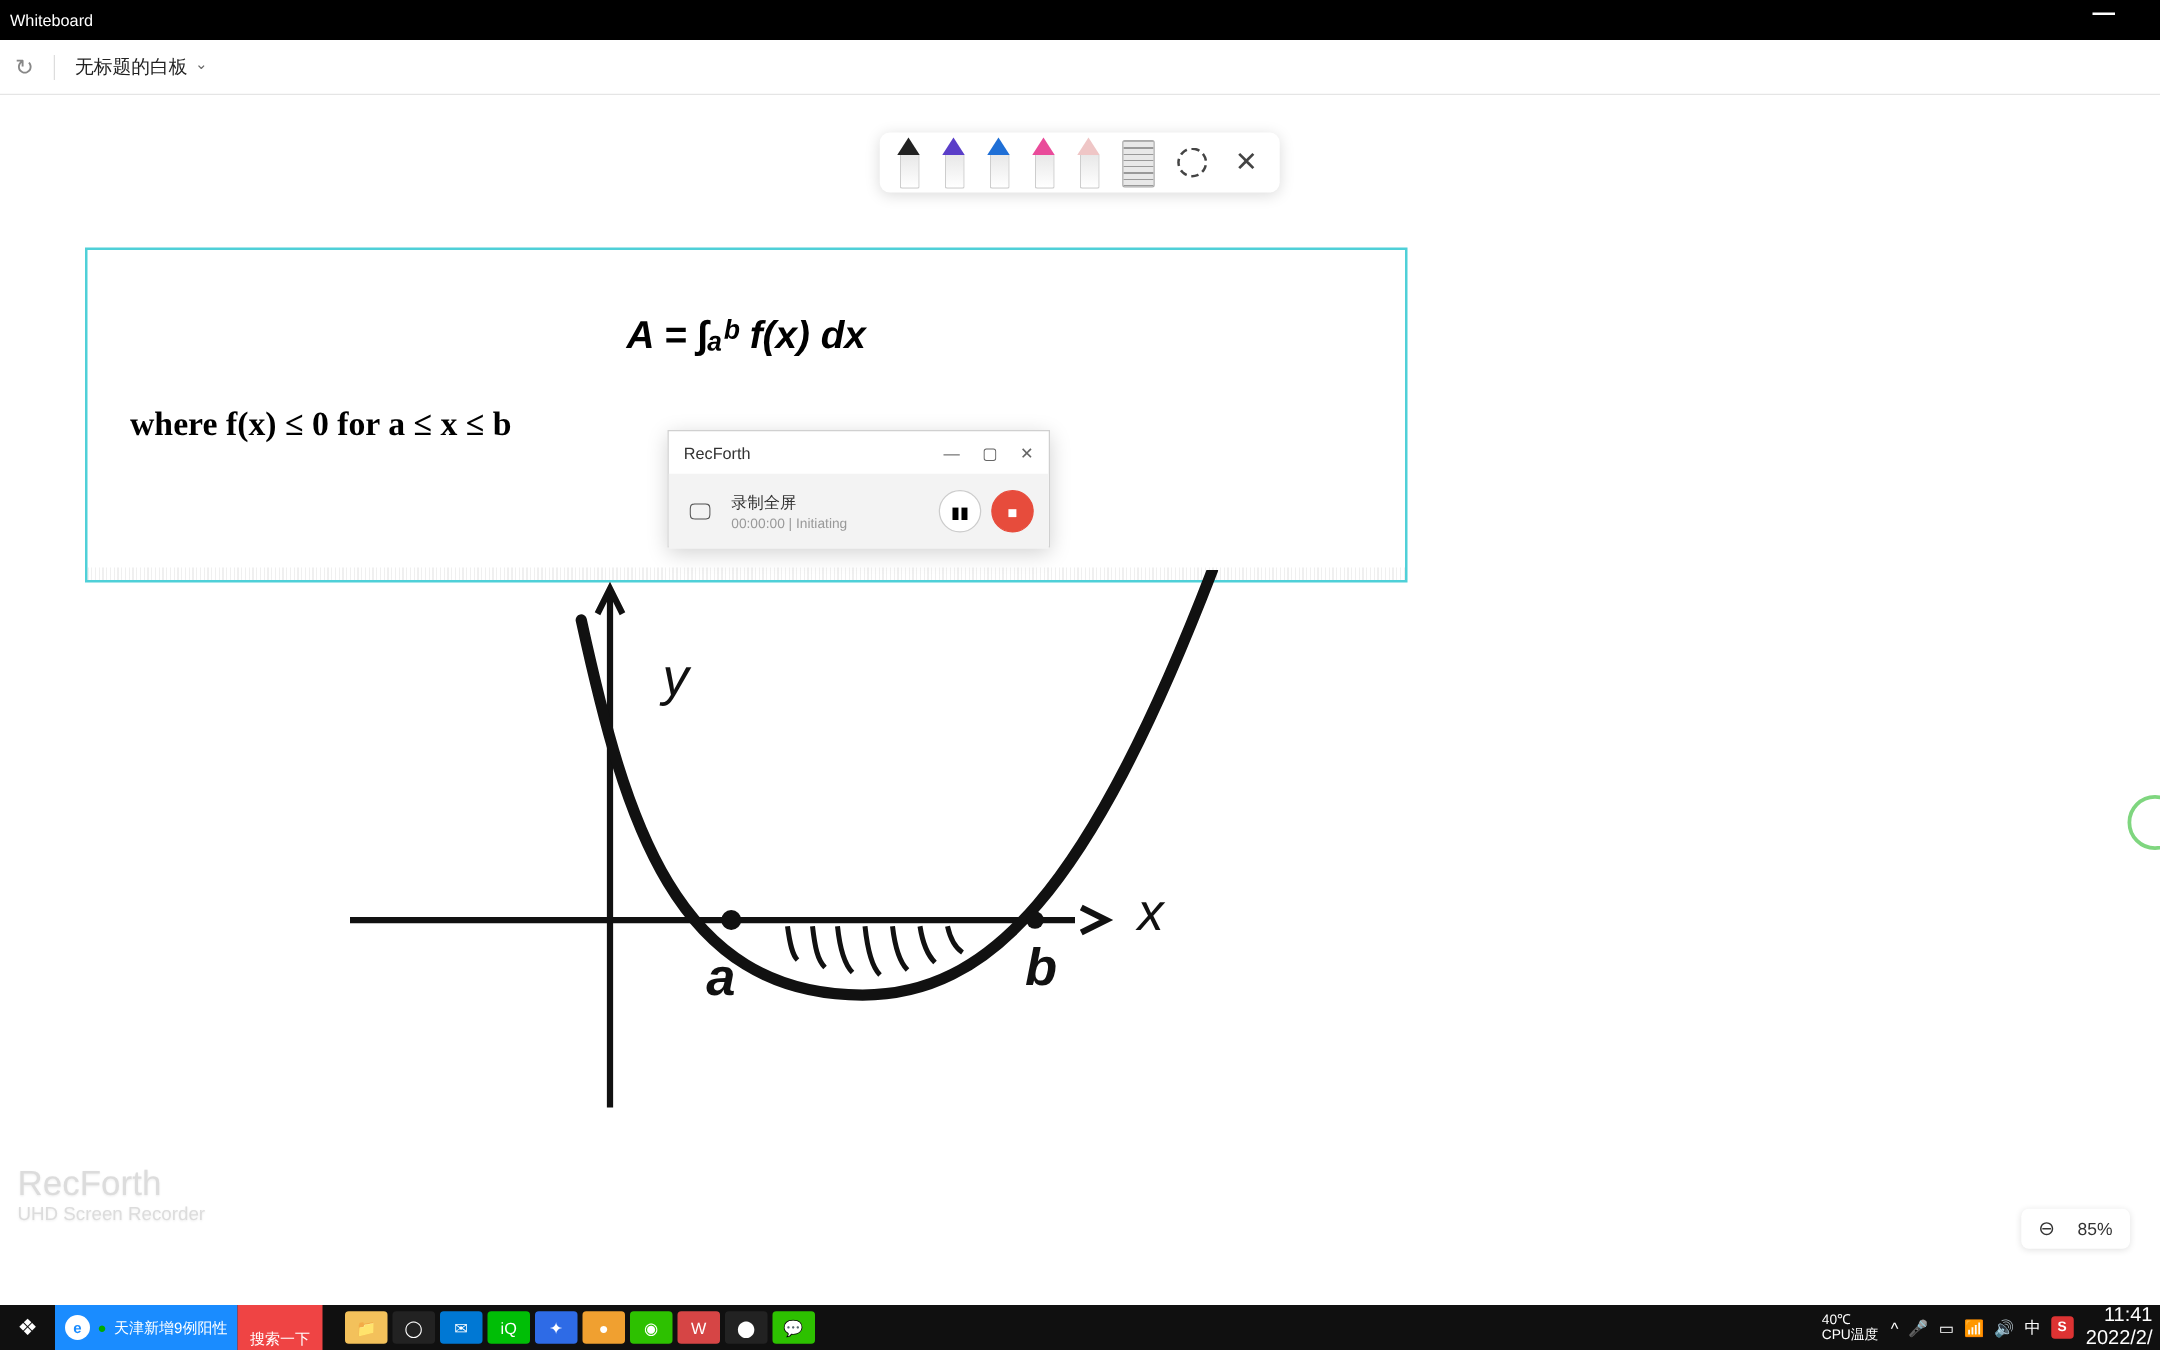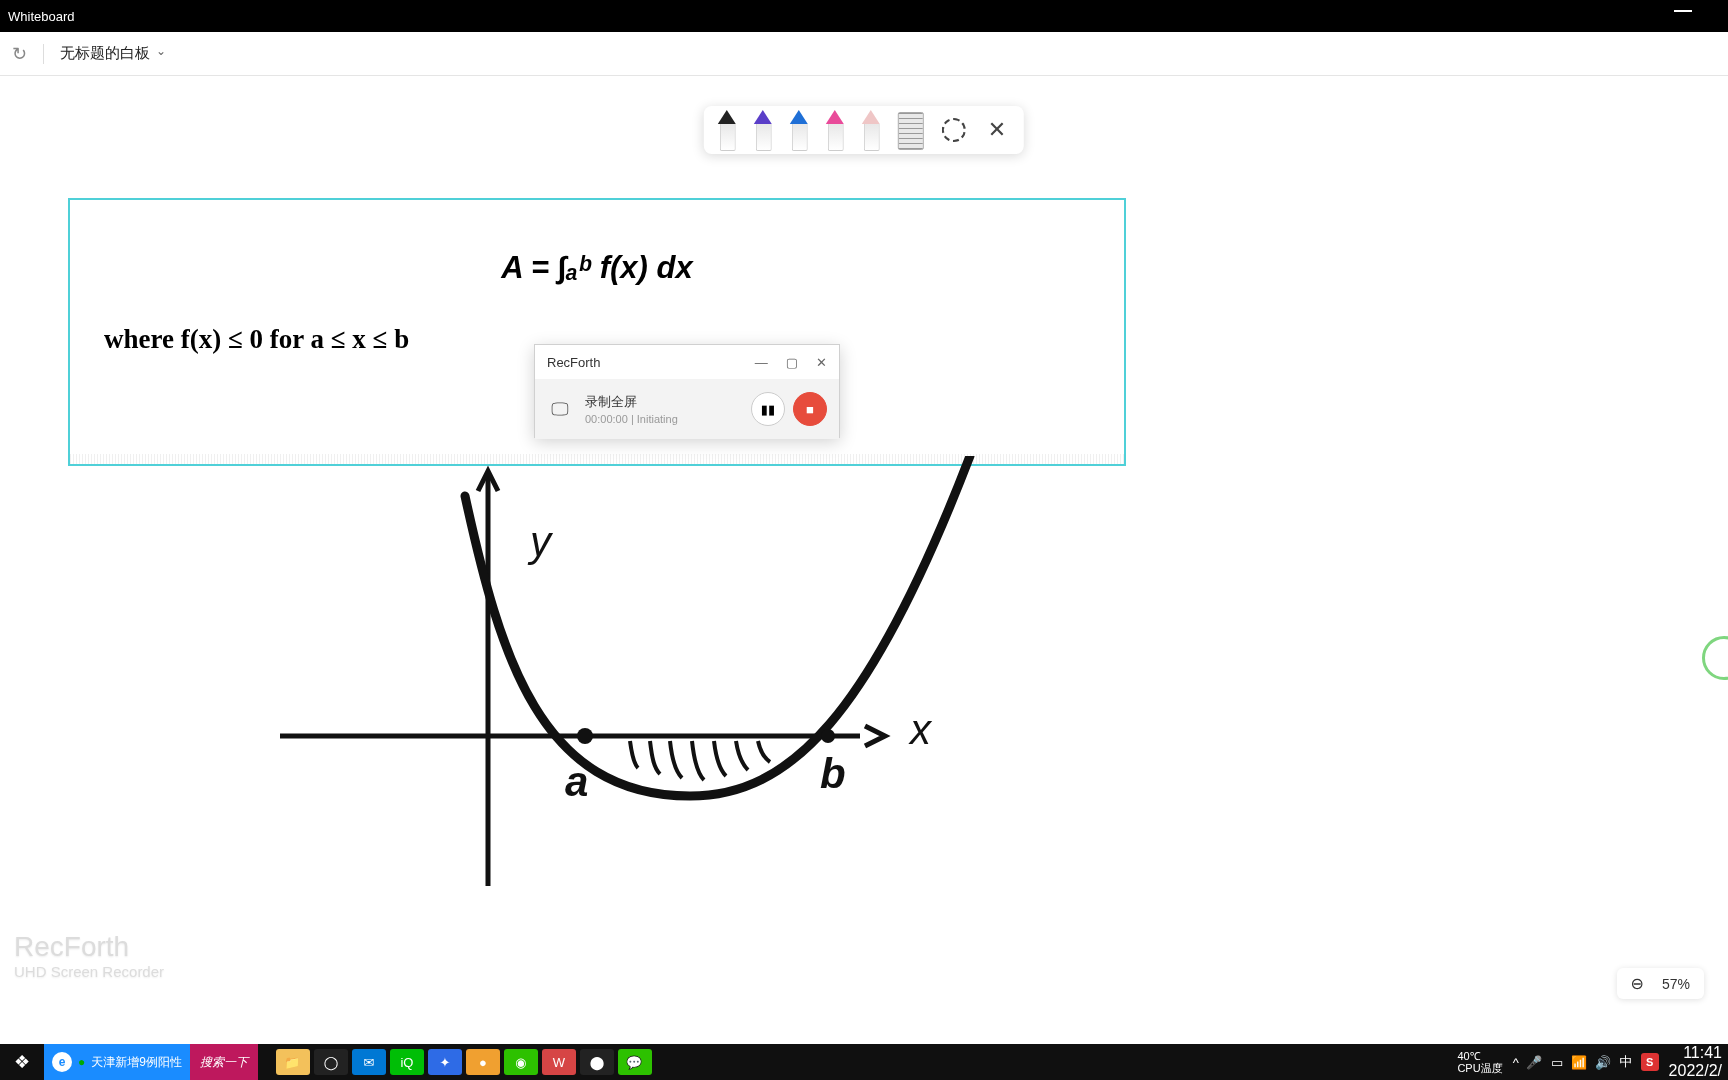--- a/index.html
+++ b/index.html
@@ -63,21 +63,21 @@
 .zoom .mag { font-size:16px; }
 
 
 .green-badge { position:absolute; right:-18px; top:560px; width:44px; height:44px; border-radius:50%; border:3px solid #7fd67f; background:#fff; }
 
 
 .taskbar { position:absolute; bottom:0; left:0; width:100%; height:36px; background:#101010; display:flex; align-items:center; color:#fff; font-size:12px; }
 .tb-start { width:44px; height:100%; display:flex; align-items:center; justify-content:center; font-size:18px; }
 .tb-ie { height:100%; background:#1a8cff; display:flex; align-items:center; padding:0 8px; gap:6px; }
 .tb-ie .ico { width:20px; height:20px; border-radius:50%; background:#fff; color:#1a8cff; display:flex; align-items:center; justify-content:center; font-weight:bold; }
-.tb-search { background:#be185d; height:100%; display:flex; align-items:center; padding:0 10px;font-style:italic; }
+.tb-search { background:#ef4444; height:100%; display:flex; align-items:flex-end; padding:0 10px; }
 .tb-icons { display:flex; height:100%; align-items:center; gap:4px; margin-left:18px; }
 .tb-app { width:34px; height:26px; border-radius:3px; display:flex; align-items:center; justify-content:center; font-size:13px; }
 .tb-spacer { flex:1; }
 .tb-right { display:flex; align-items:center; height:100%; gap:10px; padding-right:6px; }
 .tb-temp { text-align:left; line-height:1.1; font-size:11px; }
 .tb-tray { display:flex; align-items:center; gap:8px; font-size:13px; }
 .tb-ime { width:18px; height:18px; background:#d33; border-radius:3px; display:flex; align-items:center; justify-content:center; font-size:11px; font-weight:bold; }
 .tb-clock { text-align:right; line-height:1.1; font-size:16px; }
 </style>
 </head>
@@ -169,21 +169,21 @@
     </svg>
   </div>
 
   <div class="watermark">
     <div class="w1">RecForth</div>
     <div class="w2">UHD Screen Recorder</div>
   </div>
 
   <div class="zoom">
     <span class="mag">⊖</span>
-    <span>57%</span>
+    <span>85%</span>
   </div>
 
   <div class="green-badge"></div>
 </div>
 
 <div class="taskbar">
   <div class="tb-start">❖</div>
   <div class="tb-ie">
     <div class="ico">e</div>
     <span style="color:#0a0">●</span>

